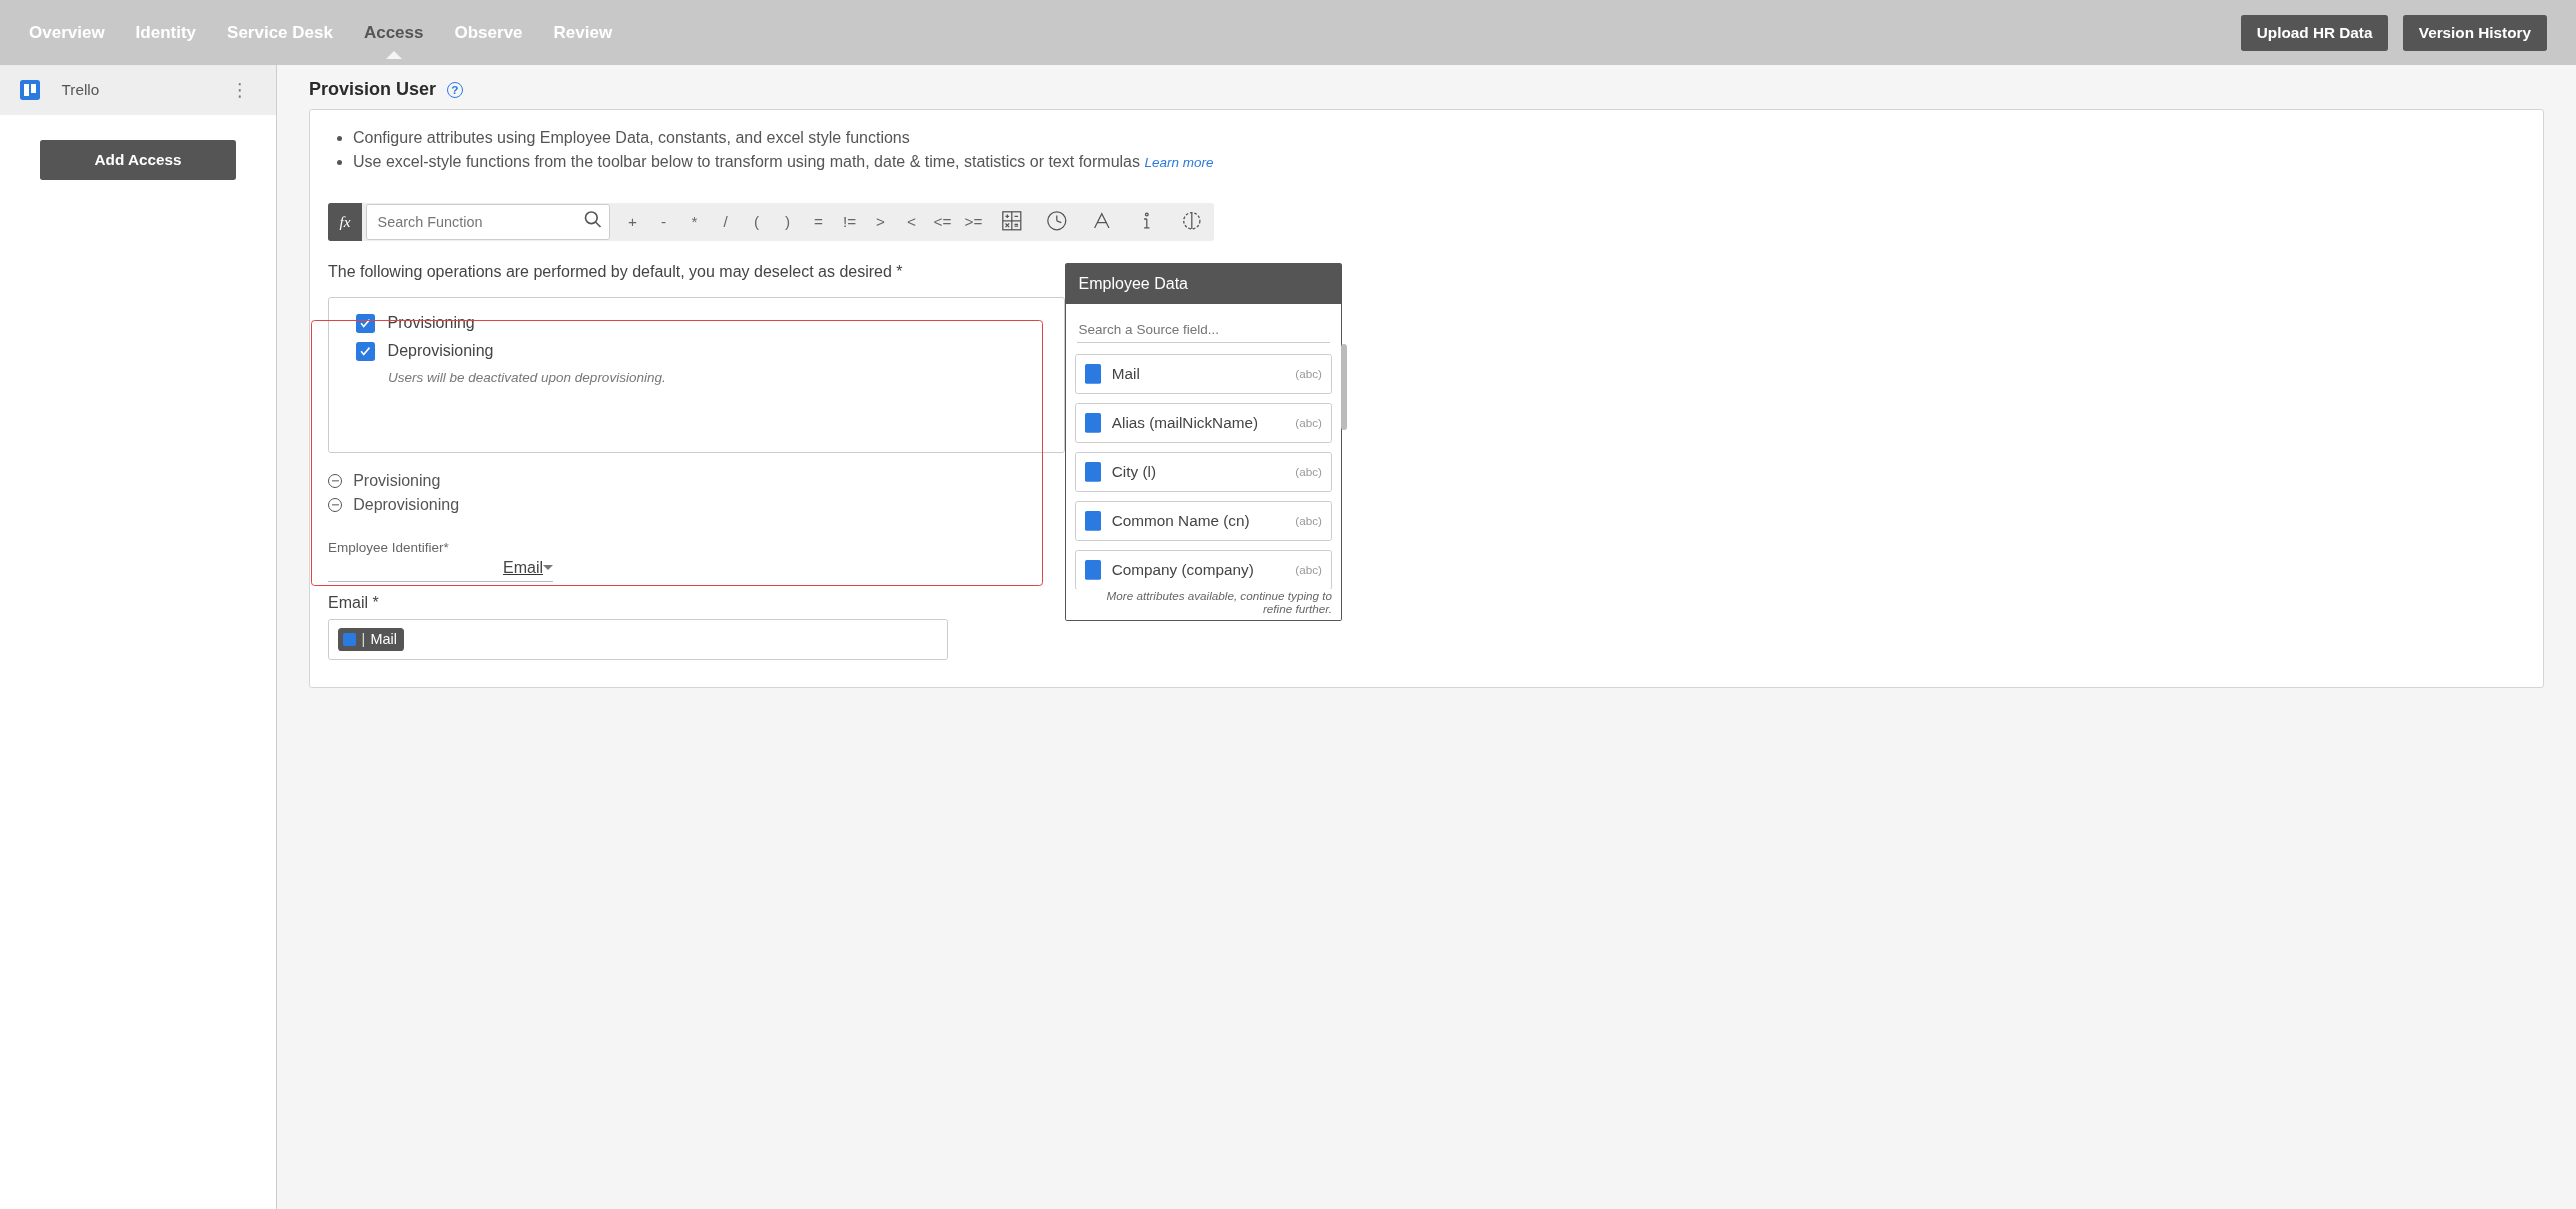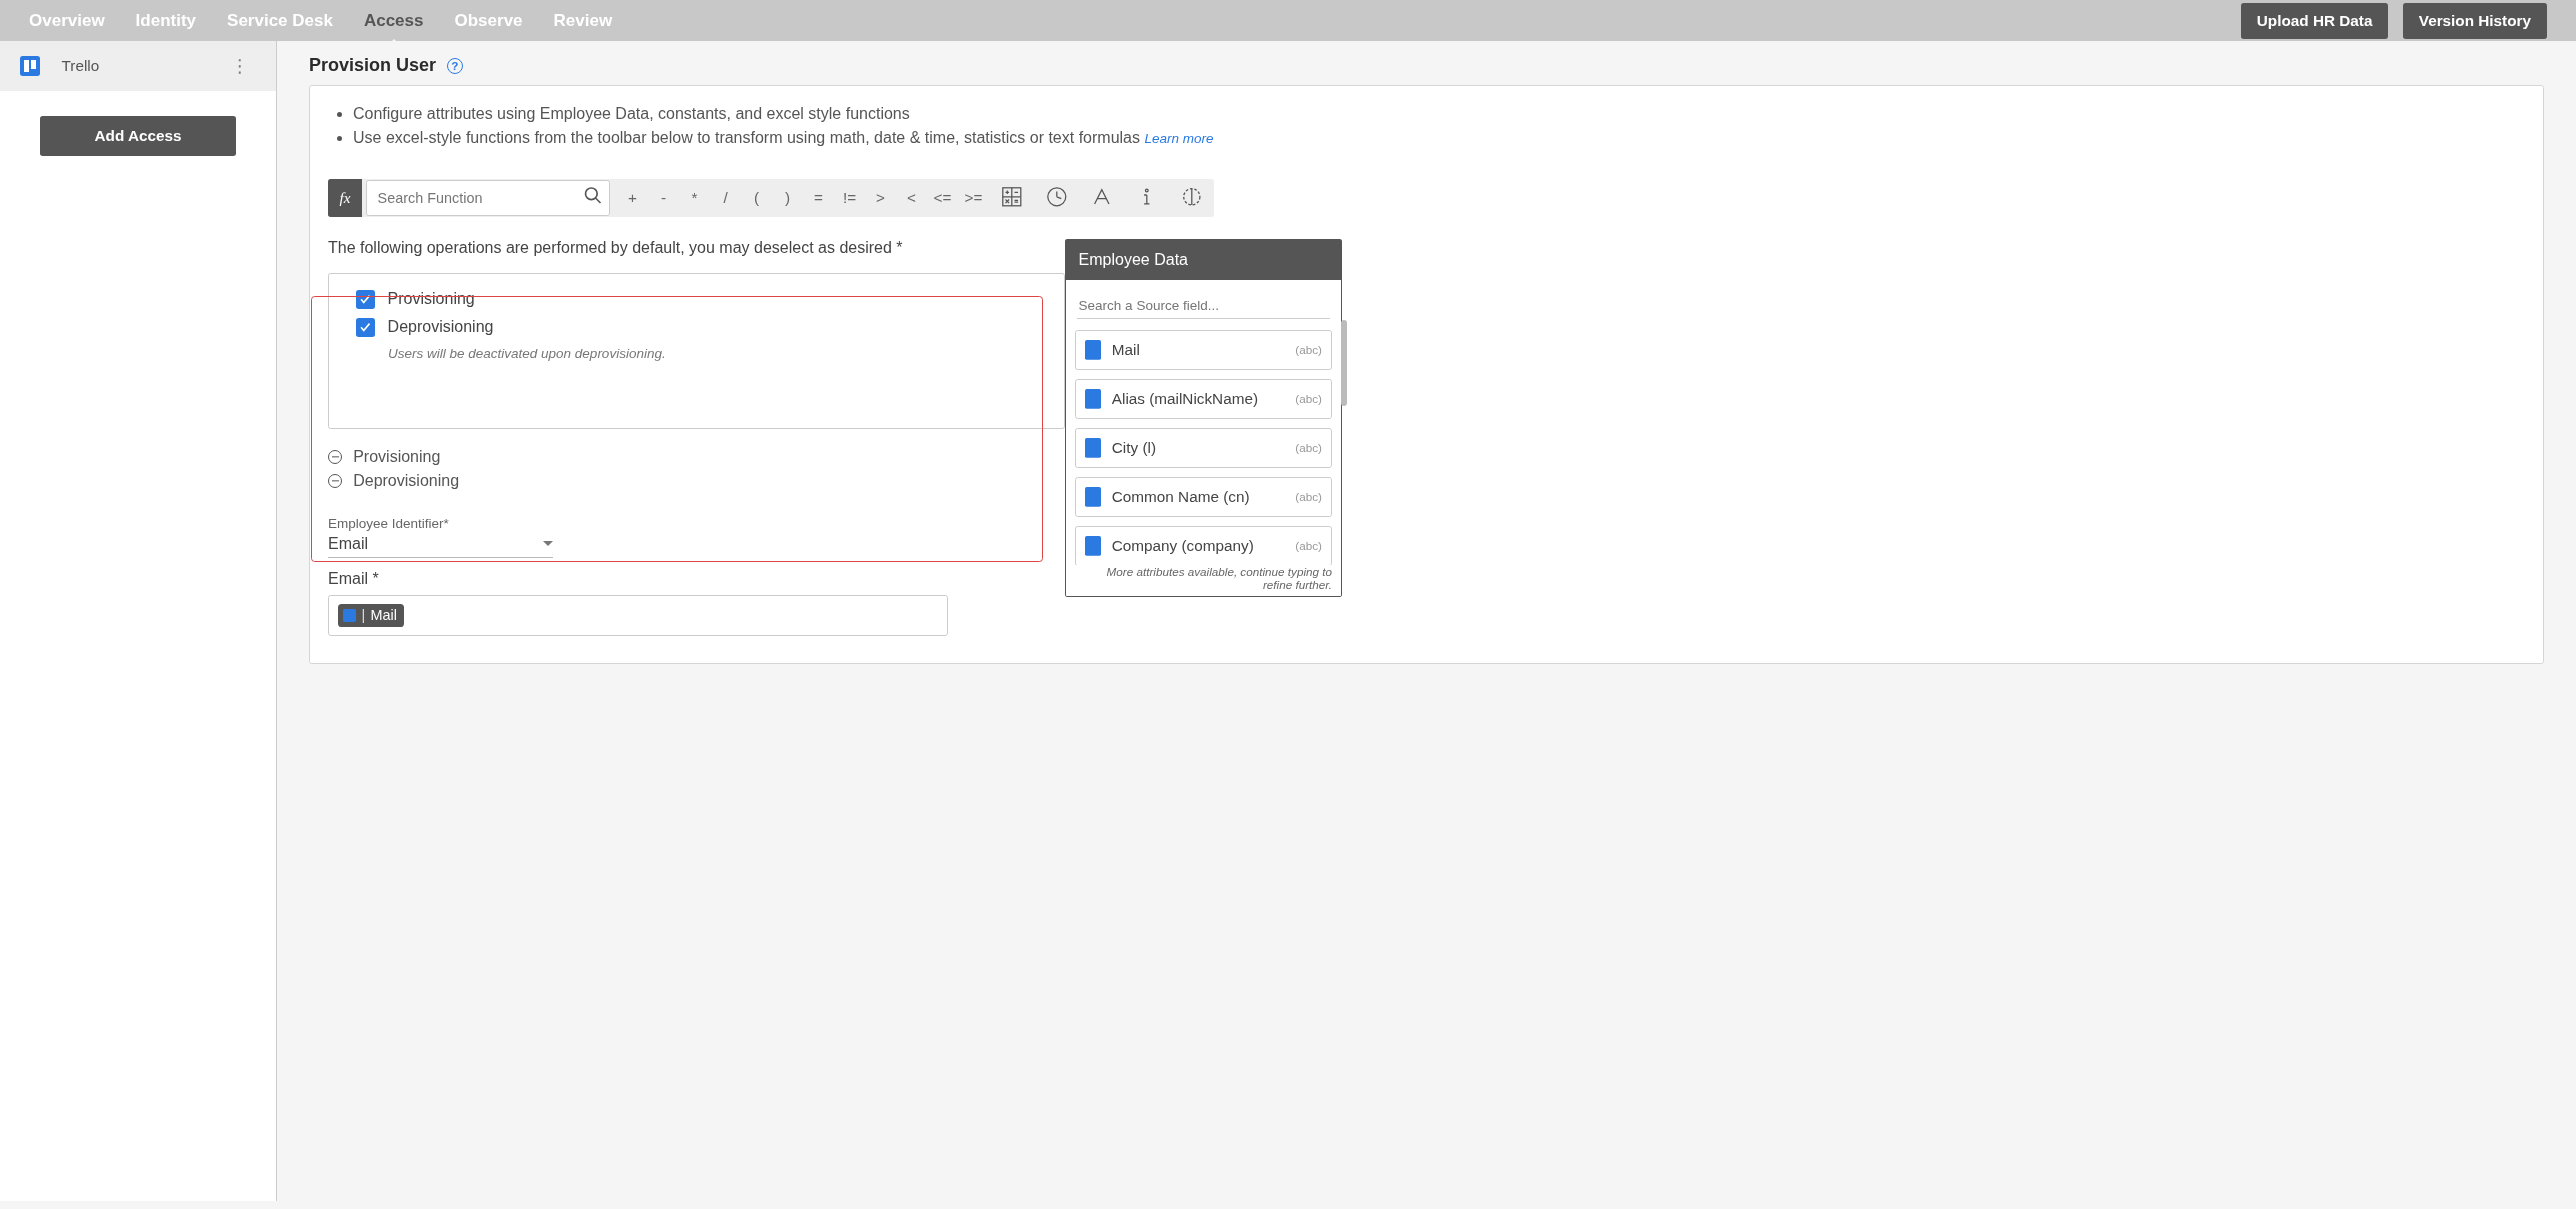--- a/index.html
+++ b/index.html
@@ -1,18 +1,18 @@
 <!DOCTYPE html>
 <html style="font-size:14.4px"><head>
 <meta charset="utf-8">
 <style>
   * { box-sizing: border-box; margin: 0; padding: 0; font-family: -apple-system, BlinkMacSystemFont, "Segoe UI", Helvetica, Arial, sans-serif; }
   body { background: #f5f5f5; color: #333; }
 
-  .topbar { background: #c8c8c8; height: 41px; display: flex; align-items: center; padding: 0 29px; justify-content: space-between; }
+  .topbar { background: #c8c8c8; height: 65px; display: flex; align-items: center; padding: 0 29px; justify-content: space-between; }
   .topbar-left { display: flex; gap: 31px; align-items: center; }
   .topnav-item { color: #fff; font-size: 17px; font-weight: 600; cursor: pointer; position: relative; }
   .topnav-item.active { color: #555; }
   .topnav-item.active::after {
     content: ""; position: absolute; bottom: -16px; left: 50%; transform: translateX(-50%);
     width: 0; height: 0; border-left: 8px solid transparent; border-right: 8px solid transparent;
     border-bottom: 8px solid #f5f5f5;
   }
   .topbar-right { display: flex; gap: 14.4px; }
   .top-btn { background: #555; color: #fff; border: none; padding: 9px 16px; font-size: 15.3px; font-weight: 600; border-radius: 2.7px; cursor: pointer; }
@@ -61,21 +61,21 @@
 
   .minus-list { margin-top:16px; }
   .minus-row { display:flex; align-items:center; gap:10.8px; font-size:16px; color:#555; line-height:1.5; }
   .minus-icon { width:14.4px; height:14.4px; border:1.3px solid #555; border-radius:50%; position:relative; }
   .minus-icon::after { content:""; position:absolute; left:2.7px; right:2.7px; top:50%; height:1.3px; background:#555; transform:translateY(-50%); }
 
   .red-outline { position:absolute; border:1.8px solid #d44; border-radius:3.6px; left:0.9px; top:210px; width:732px; height:266px; pointer-events:none; }
 
   .field-block { margin-top:23.4px; }
   .field-label { font-size:13.5px; color:#666; }
-  .select-wrap { margin-top:3.6px; display:flex; align-items:center; width:225px; border-bottom:0.9px solid #bbb; padding-bottom:3.6px; justify-content:space-between; cursor:pointer; }
+  .select-wrap { margin-top:3.6px; display:flex; align-items:center; width:225px; border-bottom:0.9px solid #bbb; padding-bottom:3.6px; justify-content:flex-end; cursor:pointer;text-decoration:underline; }
   .select-val { font-size:16px; color:#444; }
   .caret { width:0; height:0; border-left:5.4px solid transparent; border-right:5.4px solid transparent; border-top:5.4px solid #777; }
 
   .mapped-field-label { font-size:16px; color:#444; margin-top:12px; }
   .mapped-input { margin-top:7.2px; border:0.9px solid #ccc; border-radius:2.7px; height:41px; width:620px; display:flex; align-items:center; padding:0 9px; }
   .chip { background:#555; color:#fff; border-radius:3.6px; padding:3.6px 7.2px 3.6px 5.4px; display:inline-flex; align-items:center; gap:5.4px; font-size:14.4px; }
   .chip-icon { width:12.6px; height:12.6px; background:#2a7ae2; border-radius:1.8px; position:relative; }
   .chip-sep { color:#ddd; }
 
   .given-row { margin-top:31px; display:flex; align-items:center; gap:99px; }

